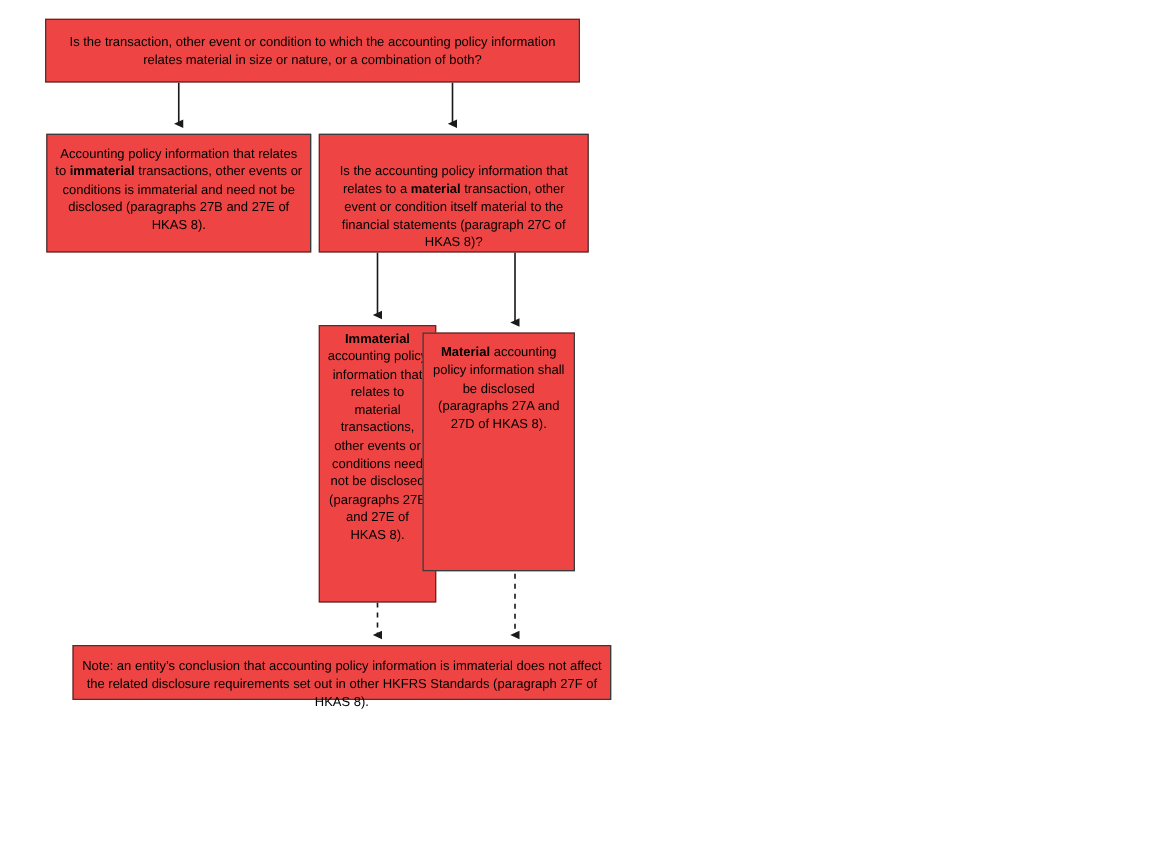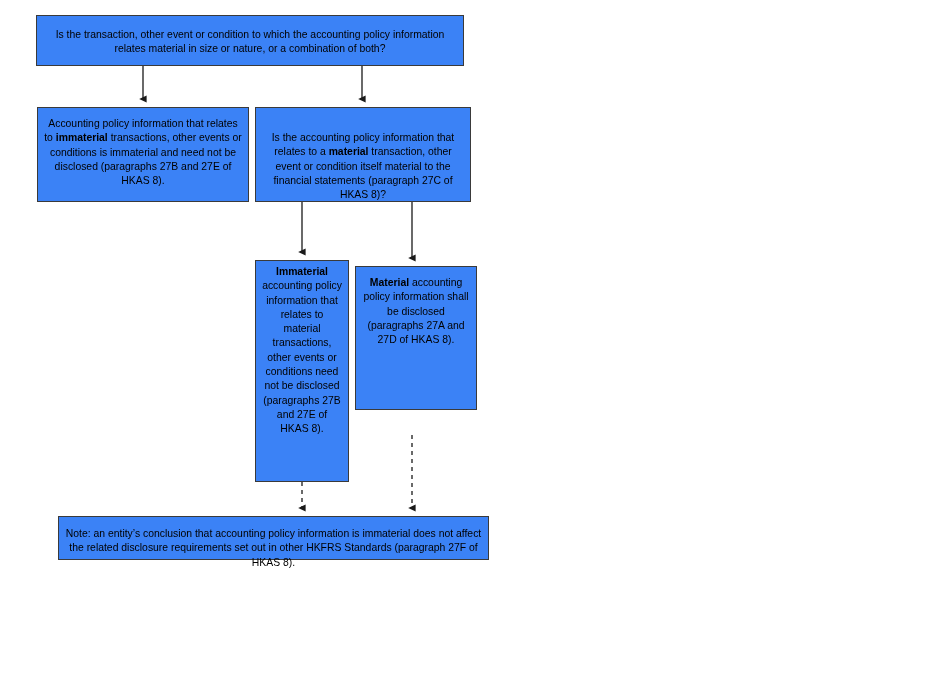--- a/index.html
+++ b/index.html
@@ -19,21 +19,21 @@
     position: absolute;
     left: 0;
     top: 0;
     width: 927px;
     height: 681px;
   }
   .node {
     position: absolute;
     box-sizing: border-box;
     border: 1.4px solid #3a3a3a;
-    background: #3b82f6;
+    background: #ef4444;
     font-size: 10.4px;
     line-height: 14.3px;
     text-align: center;
     color: #000;
     z-index: 2;
   }
   .node .txt {
     display: block;
     padding: 0 6px;
     white-space: pre-line;
@@ -51,21 +51,21 @@
   }
   #node-q2 {
     left: 255px; top: 107px; width: 216px; height: 95px;
     padding-top: 23px;
   }
   #node-immaterial-detail {
     left: 255px; top: 260px; width: 94px; height: 222px;
     padding-top: 4px;
   }
   #node-material-detail {
-    left: 355px; top: 266px; width: 122px; height: 144px;
+    left: 338px; top: 266px; width: 122px; height: 191px;
     padding-top: 9px;
   }
   #node-note {
     left: 58px; top: 516px; width: 431px; height: 44px;
     padding-top: 10px;
   }
 
   
   #connectors {
     position: absolute;

